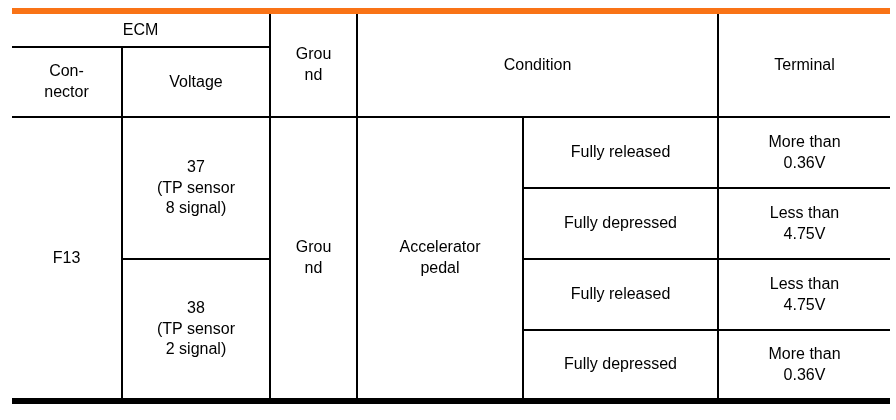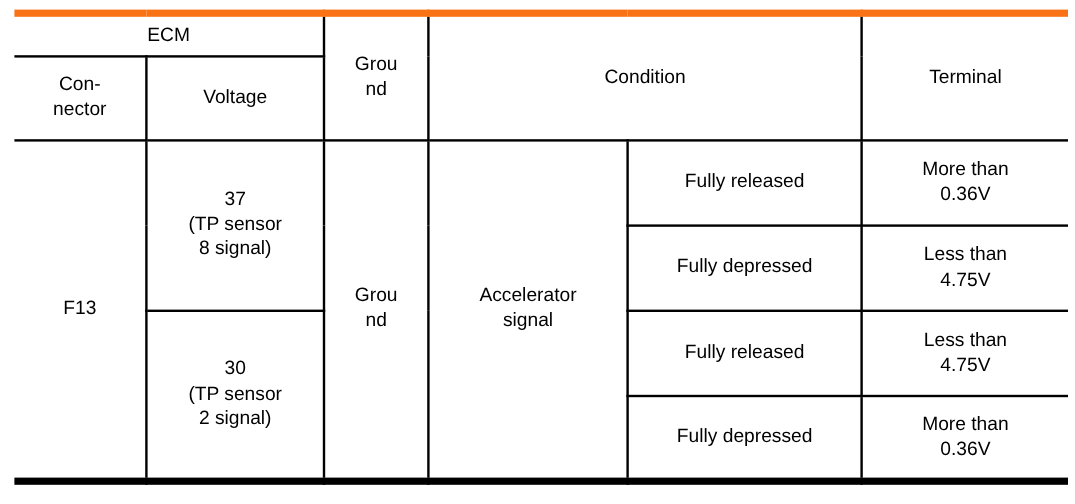--- a/index.html
+++ b/index.html
@@ -79,34 +79,34 @@
     </tr>
 
     <tr class="body-row">
       <td rowspan="4">F13</td>
       <td rowspan="2">37
 (TP sensor
 8 signal)</td>
       <td rowspan="4">Grou
 nd</td>
       <td rowspan="4" class="cell-left">Accelerator
-signal</td>
+pedal</td>
       <td class="cell-left">Fully released</td>
       <td>More than
 0.36V</td>
     </tr>
 
     <tr class="body-row">
       <td class="cell-left">Fully depressed</td>
       <td>Less than
 4.75V</td>
     </tr>
 
     <tr class="body-row">
-      <td rowspan="2">30
+      <td rowspan="2">38
 (TP sensor
 2 signal)</td>
       <td class="cell-left">Fully released</td>
       <td>Less than
 4.75V</td>
     </tr>
 
     <tr class="body-row">
       <td class="cell-left">Fully depressed</td>
       <td>More than

